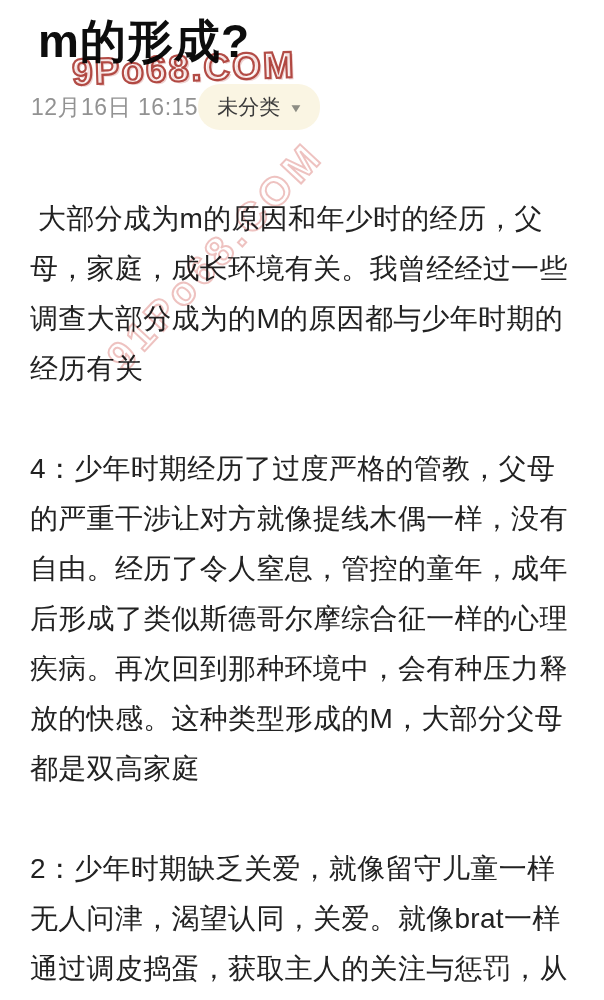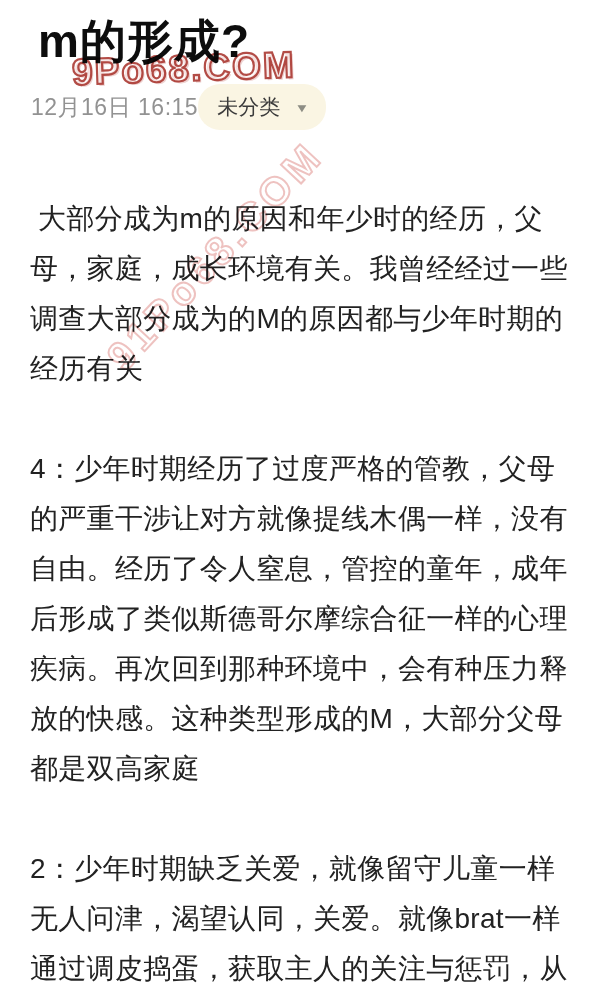--- a/index.html
+++ b/index.html
@@ -41,21 +41,21 @@
     z-index: 1;
   }
   .note-date {
     font-size: 23px;
     color: #929292;
     letter-spacing: 0.5px;
   }
   .category-pill {
     display: flex;
     align-items: center;
-    gap: 16px;
+    gap: 10px;
     background: #faf5e3;
     border: none;
     border-radius: 22px;
     padding: 9px 18px 9px 19px;
     font-family: inherit;
     font-size: 21px;
     color: #3b3b3b;
     cursor: pointer;
   }
   .caret-icon {

